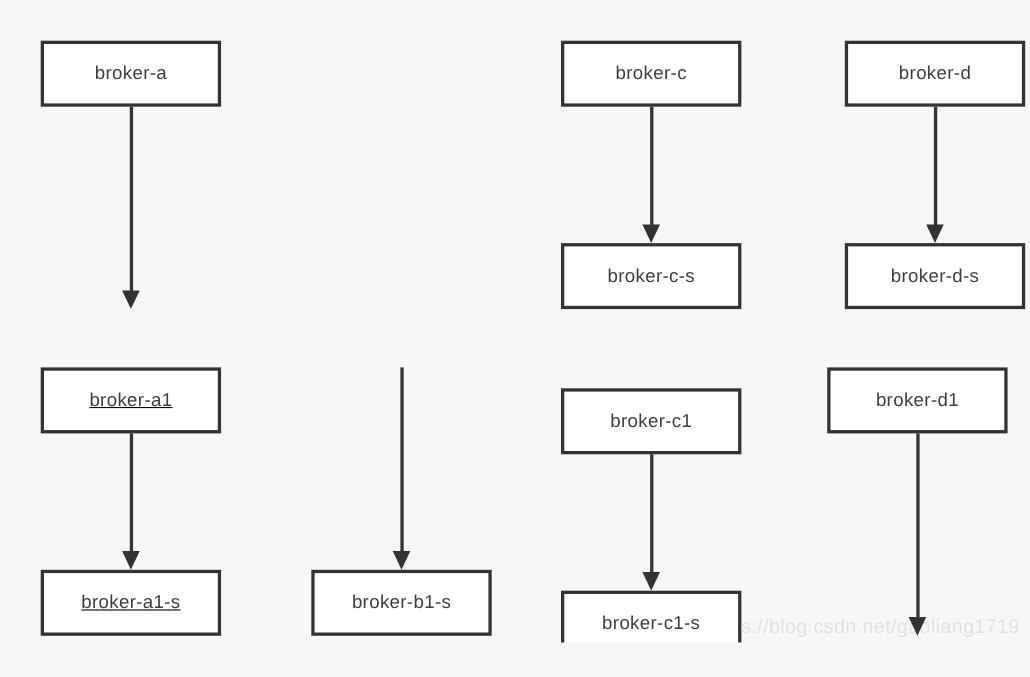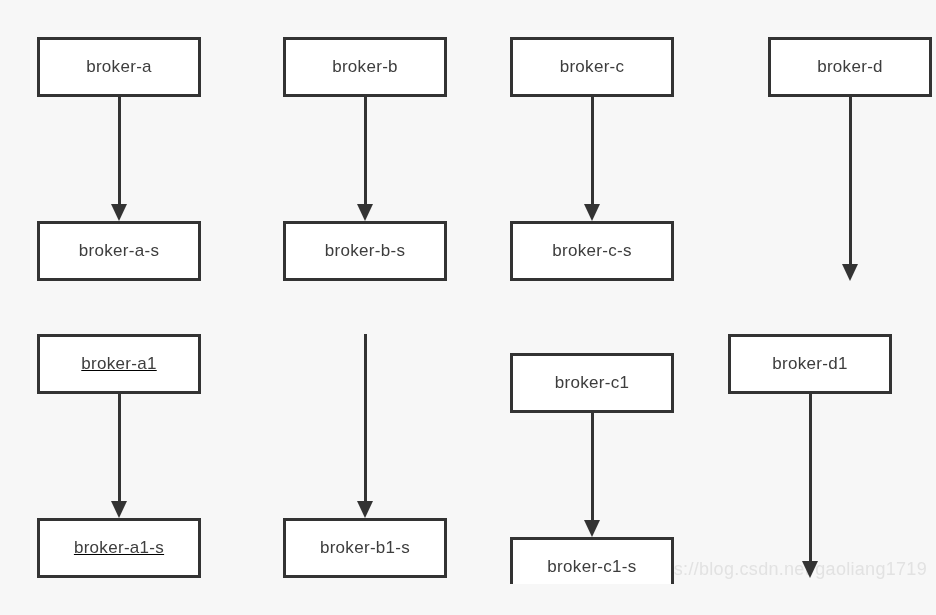--- a/index.html
+++ b/index.html
@@ -82,55 +82,43 @@
 <div class="canvas">
   <div class="watermark">https://blog.csdn.net/gaoliang1719</div>
 <div class="pair" style="left: 37px; top: 37px;">
     <div class="node">
       <span class="label">broker-a</span>
     </div>
     <div class="arrow">
       <div class="line"></div>
       <div class="head"></div>
     </div>
-    <div class="node">
-      <span class="label">broker-a-s</span>
-    </div>
-  </div>
-    <div class="pair" style="left: 283px; top: 37px;">
-    <div class="node">
-      <span class="label">broker-b</span>
-    </div>
-    <div class="arrow">
-      <div class="line"></div>
-      <div class="head"></div>
-    </div>
-    <div class="node">
-      <span class="label">broker-b-s</span>
-    </div>
   </div>
     <div class="pair" style="left: 510px; top: 37px;">
     <div class="node">
       <span class="label">broker-c</span>
     </div>
     <div class="arrow">
       <div class="line"></div>
       <div class="head"></div>
     </div>
     <div class="node">
       <span class="label">broker-c-s</span>
     </div>
   </div>
     <div class="pair" style="left: 768px; top: 37px;">
     <div class="node">
       <span class="label">broker-d</span>
     </div>
     <div class="arrow">
       <div class="line"></div>
       <div class="head"></div>
+    </div>
+    <div class="node">
+      <span class="label">broker-d-s</span>
     </div>
   </div>
     <div class="pair" style="left: 37px; top: 334px; text-decoration: underline;">
     <div class="node">
       <span class="label">broker-a1</span>
     </div>
     <div class="arrow">
       <div class="line"></div>
       <div class="head"></div>
     </div>
@@ -152,21 +140,21 @@
       <span class="label">broker-c1</span>
     </div>
     <div class="arrow">
       <div class="line"></div>
       <div class="head"></div>
     </div>
     <div class="node">
       <span class="label">broker-c1-s</span>
     </div>
   </div>
-    <div class="pair" style="left: 728px; top: 334px;">
+    <div class="pair" style="left: 752px; top: 334px;">
     <div class="node">
       <span class="label">broker-d1</span>
     </div>
     <div class="arrow">
       <div class="line"></div>
       <div class="head"></div>
     </div>
   </div>
   </div>
 

